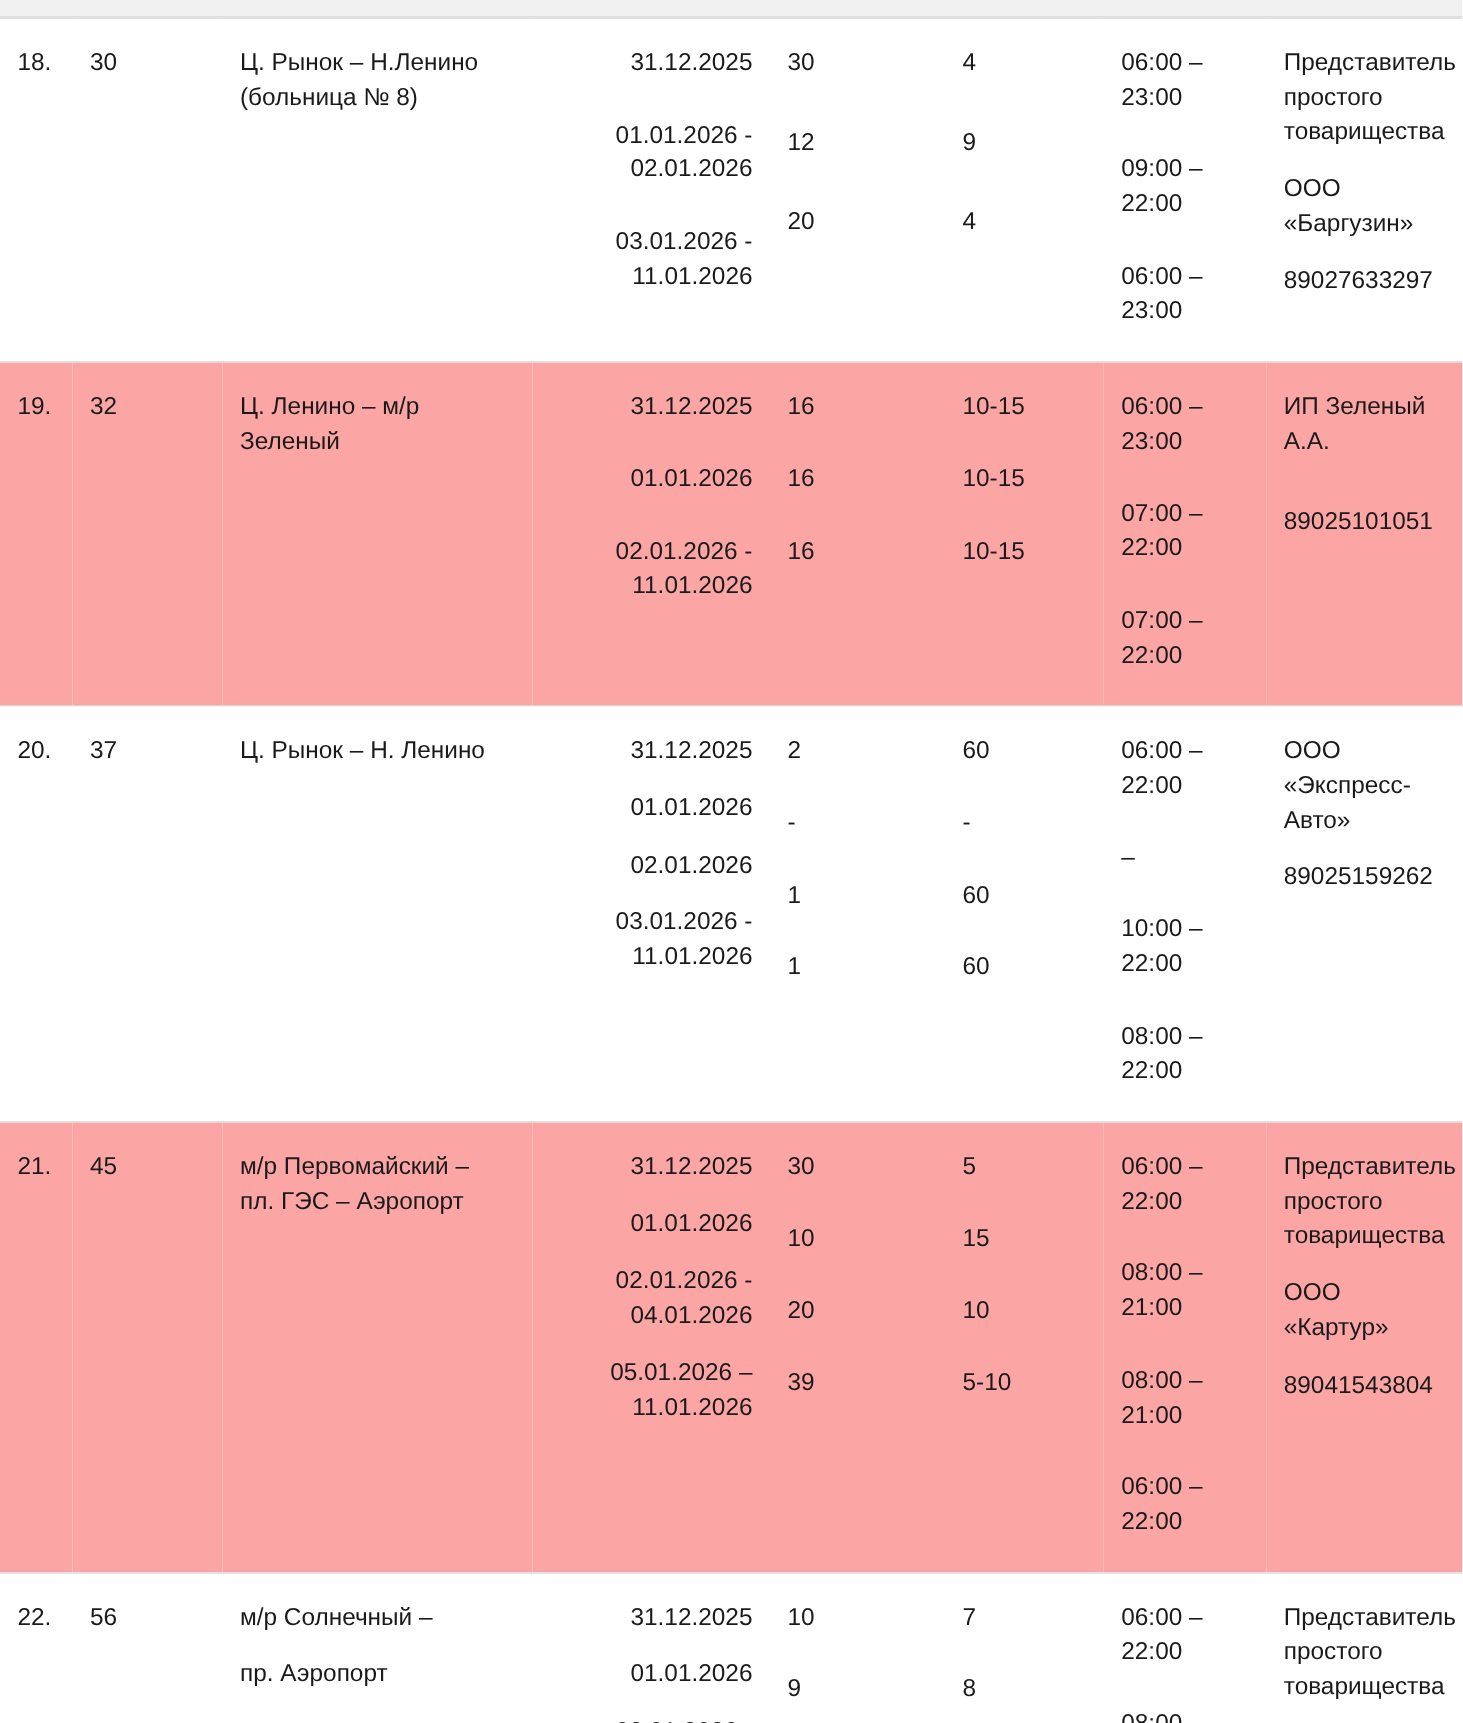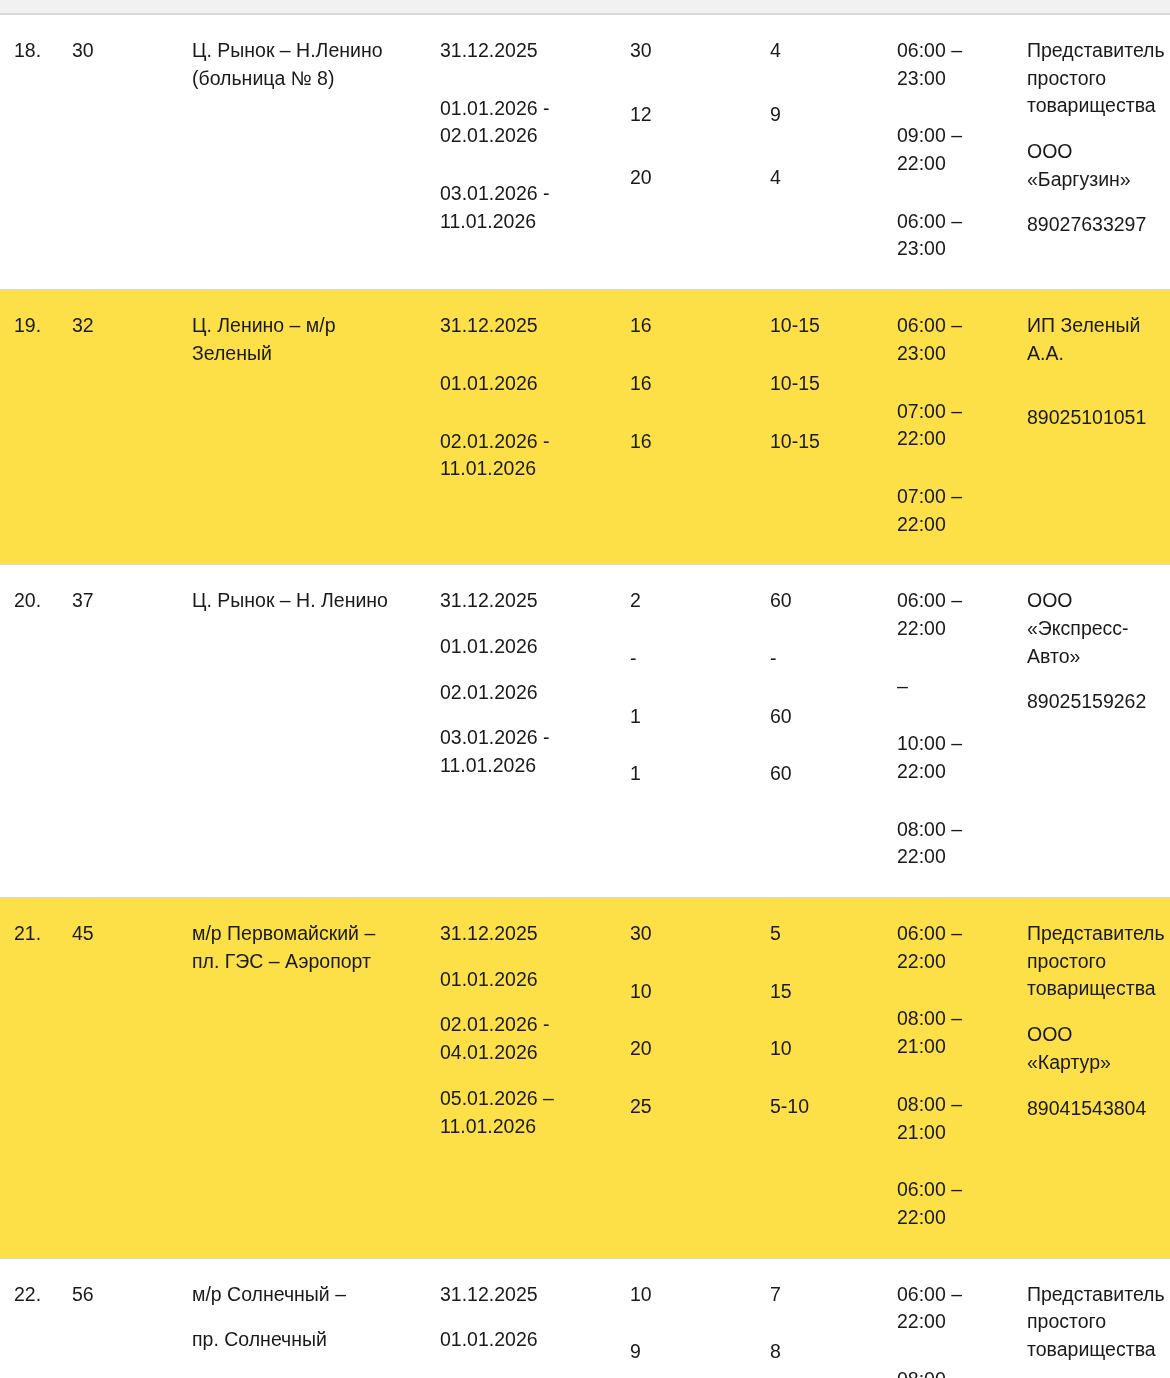--- a/index.html
+++ b/index.html
@@ -27,39 +27,39 @@
   table.schedule td {
     vertical-align: top;
     padding: 22px 14px 26px 14px;
     font-size: 19.5px;
     line-height: 1.42;
     color: #1a1a1a;
     border-top: 1px solid #d8d8d8;
     border-bottom: 1px solid #d8d8d8;
   }
   tr.band-grey td {
-    background: #fde047;
+    background: #fca5a5;
   }
   tr.band-white td {
     background: #ffffff;
   }
   
   col.c-num      { width: 58px; }
   col.c-route    { width: 120px; }
   col.c-name     { width: 248px; }
   col.c-dates    { width: 190px; }
   col.c-buses    { width: 140px; }
   col.c-interval { width: 127px; }
   col.c-hours    { width: 130px; }
   col.c-carrier  { width: 157px; }
 
   td.num       { padding-left: 18px; padding-right: 6px; }
   td.route     { padding-left: 16px; }
   td.name      { padding-left: 10px; padding-right: 18px; }
-  td.dates     { padding-left: 4px; }
+  td.dates     { padding-left: 4px; text-align: right; }
   td.buses     { padding-left: 10px; }
   td.interval  { padding-left: 8px; }
   td.hours     { padding-left: 6px; margin-top: 35px; }
   td.carrier   { padding-left: 10px; padding-right: 12px; }
 
   .stack > div { margin-bottom: 18px; }
   .stack > div:last-child { margin-bottom: 0; }
   .gap-lg > div { margin-bottom: 30px; }
   .gap-lg > div:last-child { margin-bottom: 0; }
   .gap-xl > div { margin-bottom: 36px; }
@@ -312,21 +312,21 @@
               <div class="line">05.01.2026 –</div>
               <div class="line">11.01.2026</div>
             </div>
           </div>
         </td>
         <td class="buses">
           <div class="stack gap-lg">
             <div>30</div>
             <div>10</div>
             <div>20</div>
-            <div>25</div>
+            <div>39</div>
           </div>
         </td>
         <td class="interval">
           <div class="stack gap-lg">
             <div>5</div>
             <div>15</div>
             <div>10</div>
             <div>5-10</div>
           </div>
         </td>
@@ -362,21 +362,21 @@
           </div>
         </td>
       </tr>
 
       <tr class="band-white">
         <td class="num">22.</td>
         <td class="route">56</td>
         <td class="name">
           <div class="stack">
             <div class="line">м/р Солнечный –</div>
-            <div class="line">пр. Солнечный</div>
+            <div class="line">пр. Аэропорт</div>
           </div>
         </td>
         <td class="dates">
           <div class="stack">
             <div>
               <div class="line">31.12.2025</div>
             </div>
             <div>
               <div class="line">01.01.2026</div>
             </div>

